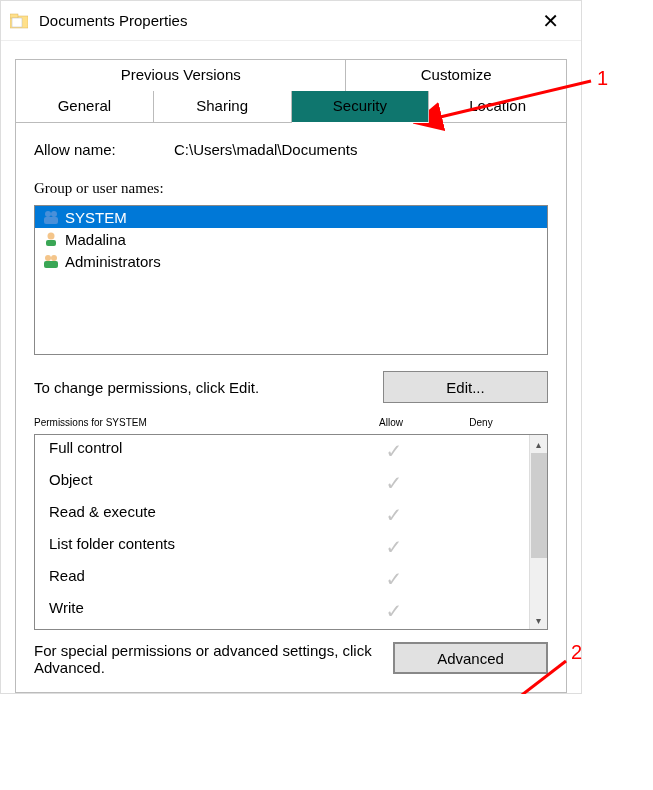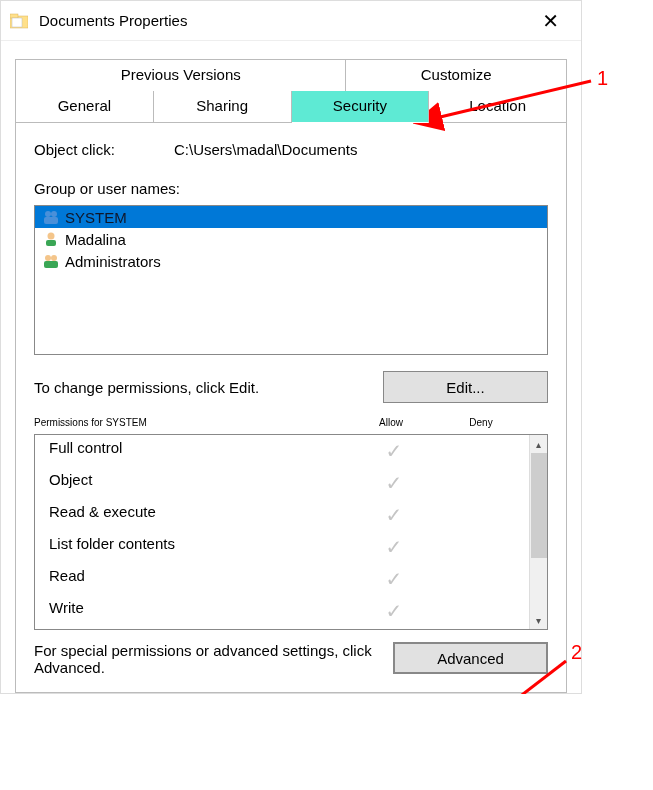--- a/index.html
+++ b/index.html
@@ -68,51 +68,51 @@
   .tabs-row.bottom .tab {
     border-top: none;
   }
   .tabs-row.bottom .tab:not(:first-child) {
     border-left: none;
   }
   .tab.active {
     border: 1px solid #bbb;
     border-bottom: 1px solid #fff;
     z-index: 2;
-    background: #5eead4;
+    background: #0f766e;
   }
   .tab-body {
     border: 1px solid #bbb;
     border-top: none;
     padding: 18px 18px 16px 18px;
     background: #fff;
   }
   .row {
     display: flex;
     margin-bottom: 22px;
   }
-  .row.tight { margin-bottom: 8px; }
+  .row.tight { margin-bottom: 8px; font-family: Liberation Serif, serif; }
   .label-col {
     width: 140px;
   }
   .user-list {
     border: 1px solid #888;
     height: 150px;
     margin-bottom: 16px;
   }
   .user-item {
     display: flex;
     align-items: center;
     padding: 2px 6px;
     font-size: 15px;
     cursor: default;
   }
   .user-item.selected {
     background: #0078d7;
-    color: #0f172a;
+    color: #ffffff;
   }
   .user-icon {
     width: 20px;
     height: 18px;
     display: inline-flex;
     align-items: center;
     justify-content: center;
     margin-right: 4px;
   }
   .edit-row {
@@ -248,21 +248,21 @@
         <span>Security</span>
       </div>
       <div class="tab">
         <span>Location</span>
       </div>
     </div>
 
     <div class="tab-body">
 
       <div class="row">
-        <span class="label-col">Object click:</span>
+        <span class="label-col">Allow name:</span>
         <span>C:\Users\madal\Documents</span>
       </div>
 
       <div class="row tight">
         <span>Group or user names:</span>
       </div>
 
       <div class="user-list">
         <div class="user-item selected">
           <span class="user-icon">

